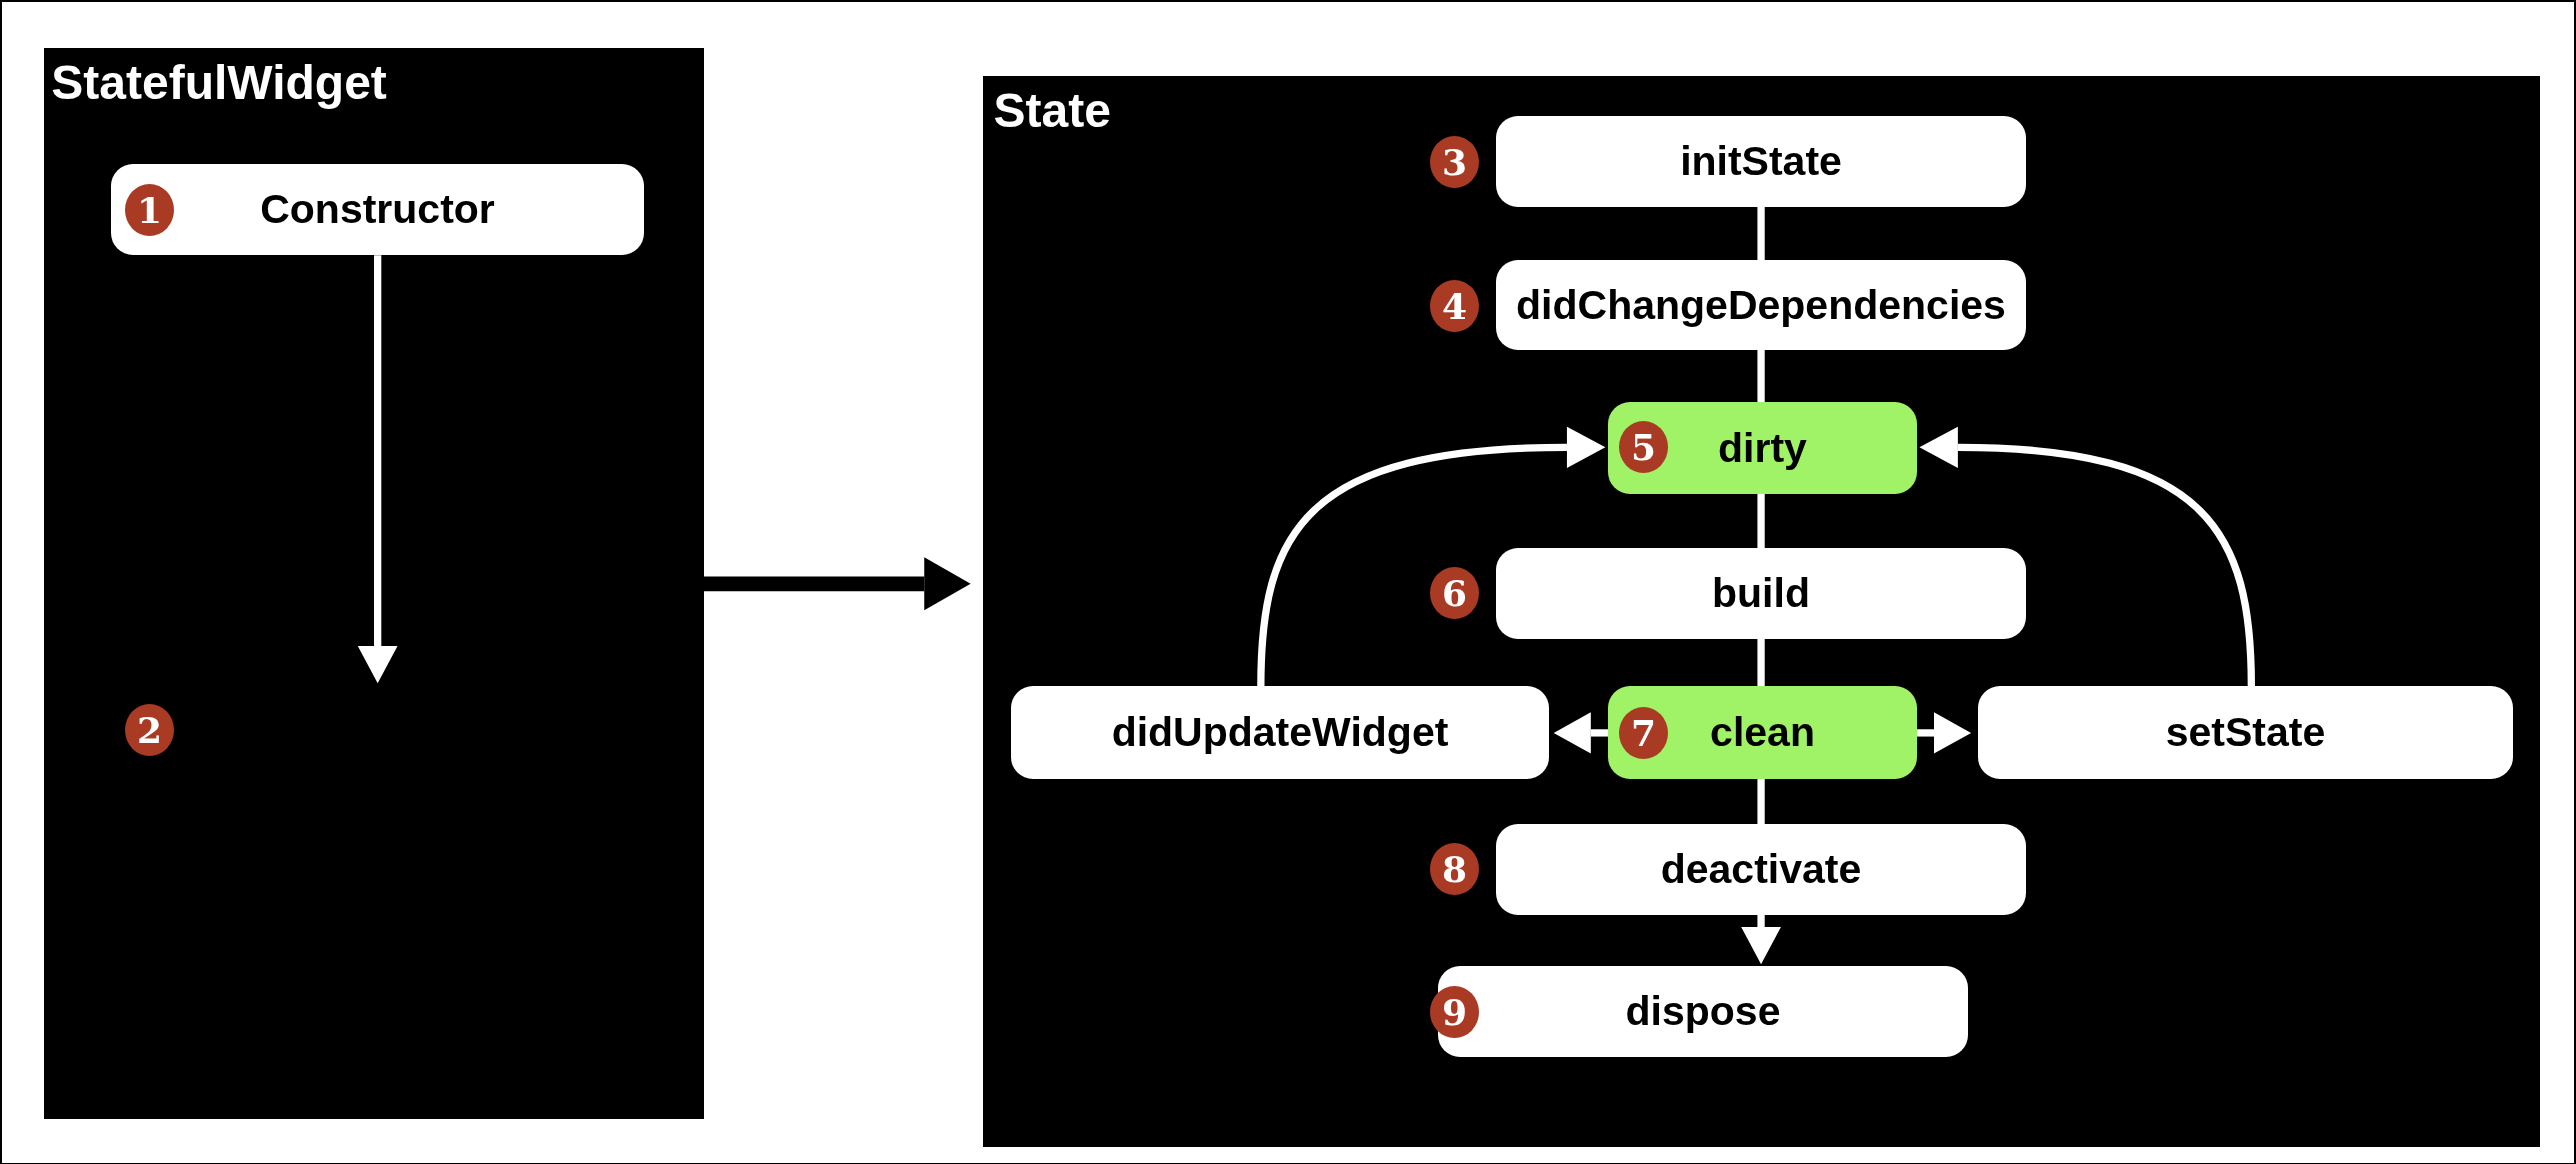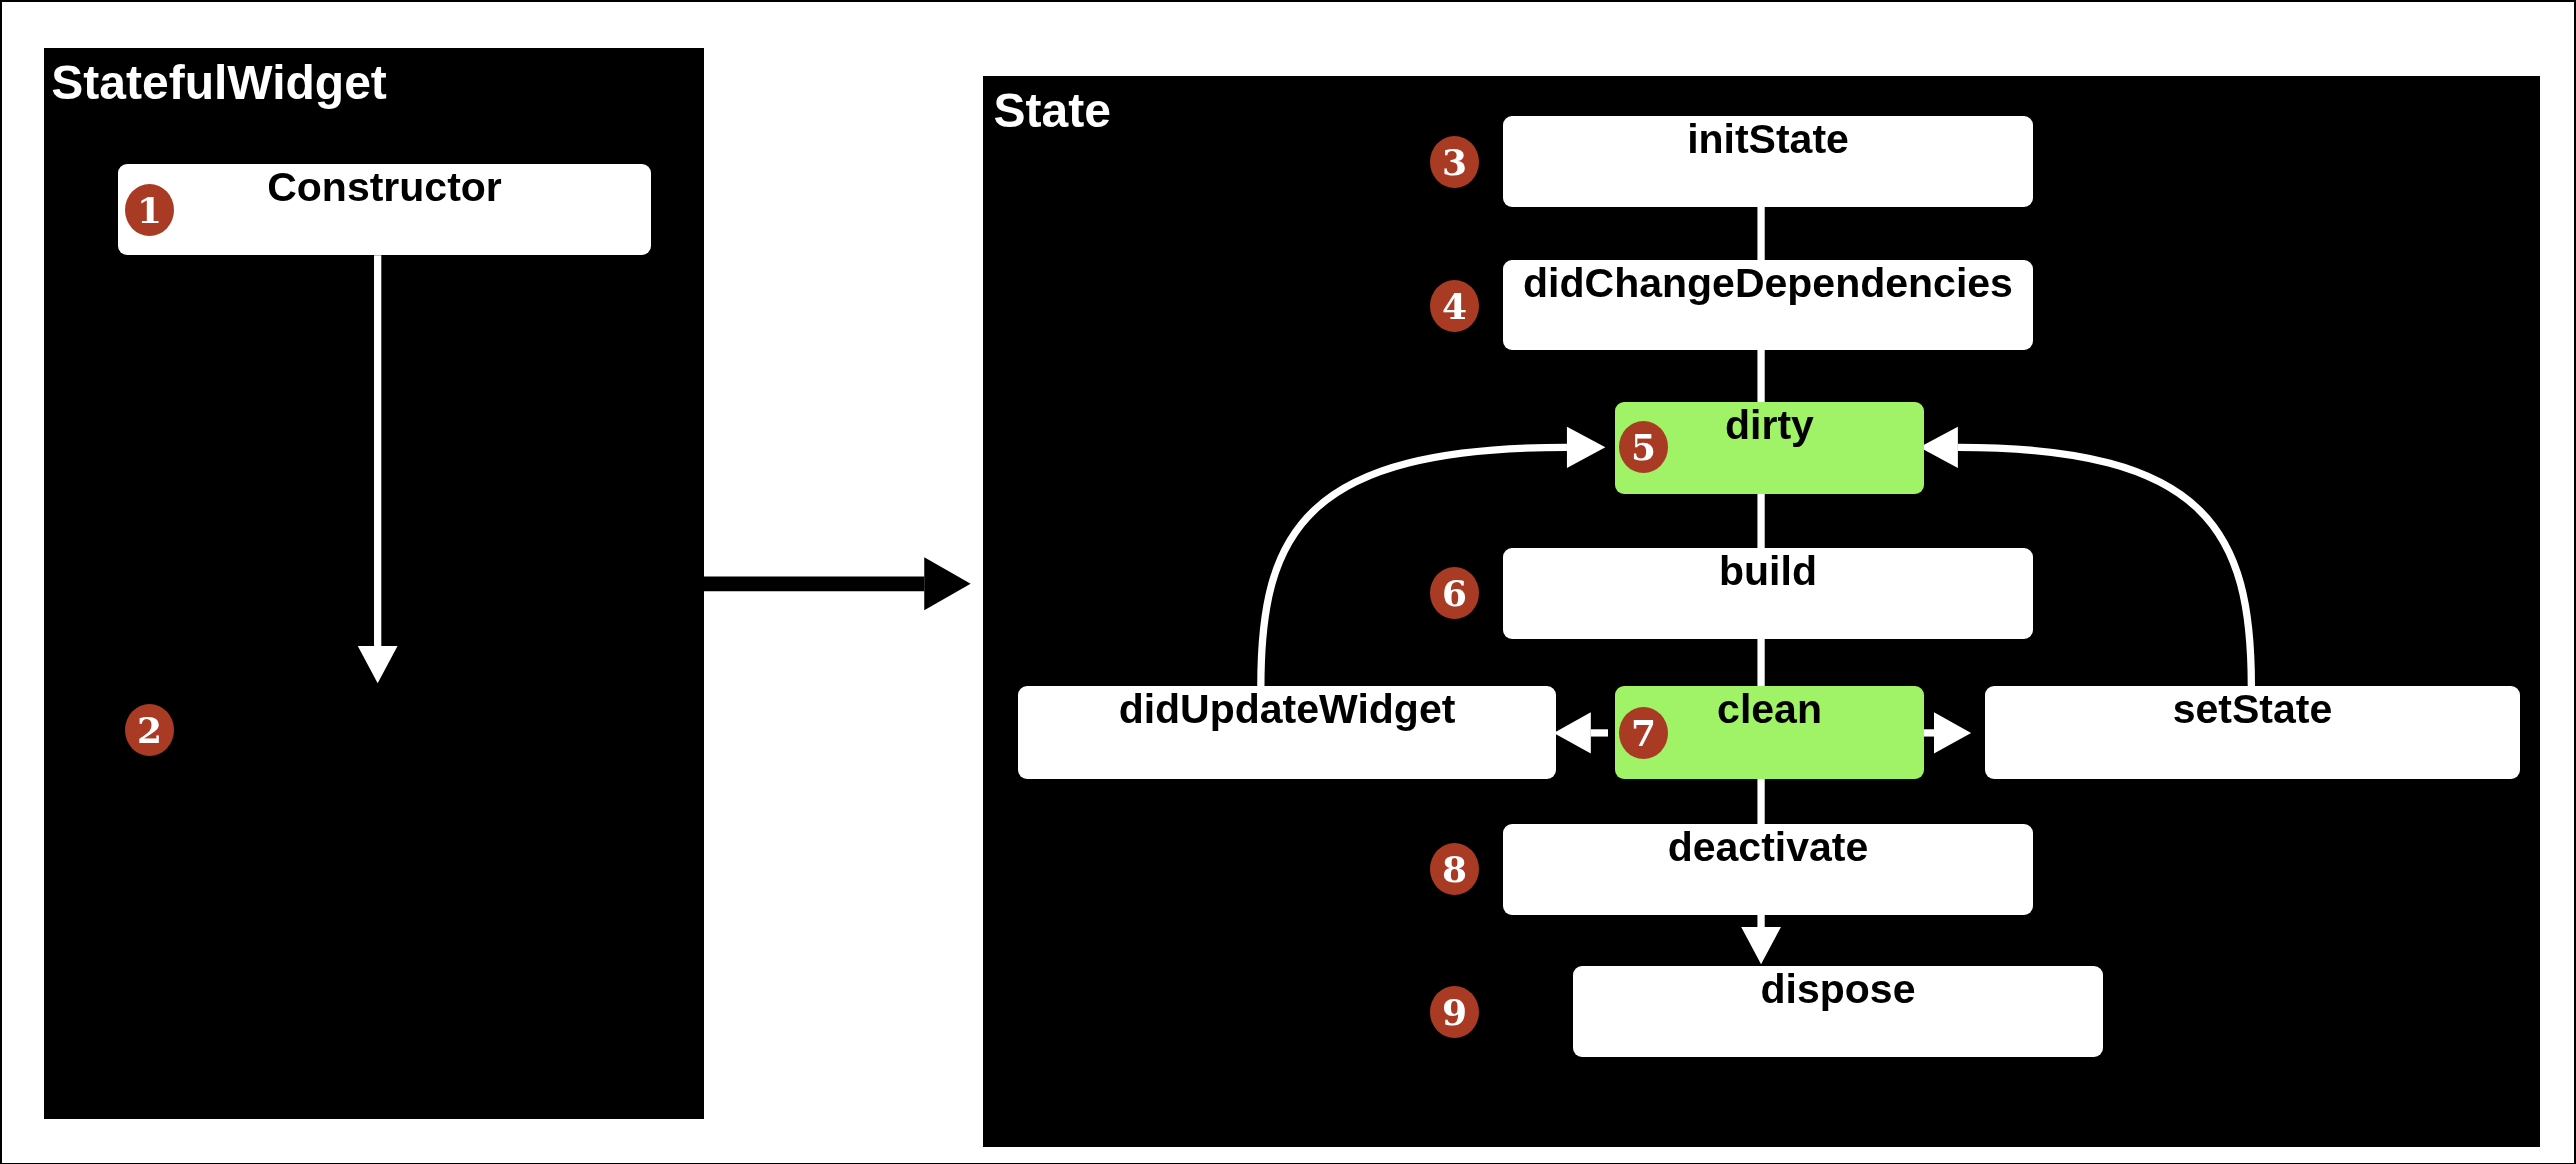--- a/index.html
+++ b/index.html
@@ -34,25 +34,24 @@
     position:absolute;
     color:var(--title_text);
     font-size:48px;
     font-weight:bold;
     line-height:1.1;
     white-space:nowrap;
   }
   .node {
     position:absolute;
     background:var(--box_bg);
-    border-radius:9px;
+    border-radius:22px;
     display:flex;
-    align-items:flex-start;
+    align-items:center;
     justify-content:center;
-    margin-left:7px;
   }
   .node.highlight { background:var(--highlight_bg); }
   .node .label {
     color:var(--box_text);
     font-size:41px;
     font-weight:bold;
     white-space:nowrap;
   }
   .badge {
     position:absolute;
@@ -137,21 +136,21 @@
   </div>
   <div class="node highlight" style="left:1606px; top:684px; width:309px; height:93px;">
     <span class="label">clean</span>
   </div>
   <div class="node" style="left:1494px; top:822px; width:530px; height:91px;">
     <span class="label">deactivate</span>
   </div>
   <div class="node" style="left:1976px; top:684px; width:535px; height:93px;">
     <span class="label">setState</span>
   </div>
-  <div class="node" style="left:1564px; top:964px; width:530px; height:91px;">
+  <div class="node" style="left:1436px; top:964px; width:530px; height:91px;">
     <span class="label">dispose</span>
   </div>
 
   <span class="badge" style="left:123px; top:182px;">1</span>
   <span class="badge" style="left:123px; top:702px;">2</span>
 
   <span class="badge" style="left:1428px; top:134px;">3</span>
   <span class="badge" style="left:1428px; top:278px;">4</span>
   <span class="badge" style="left:1617px; top:419px;">5</span>
   <span class="badge" style="left:1428px; top:565px;">6</span>

